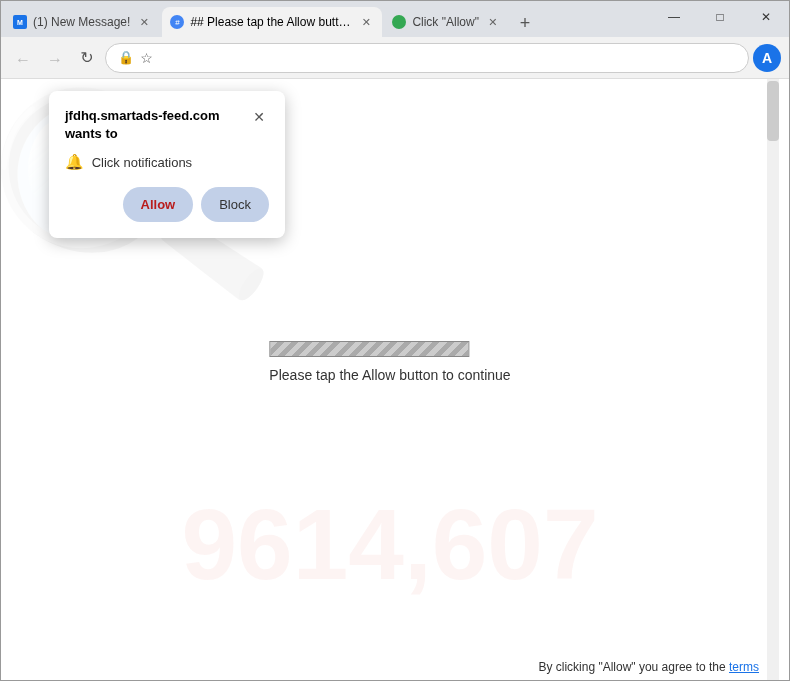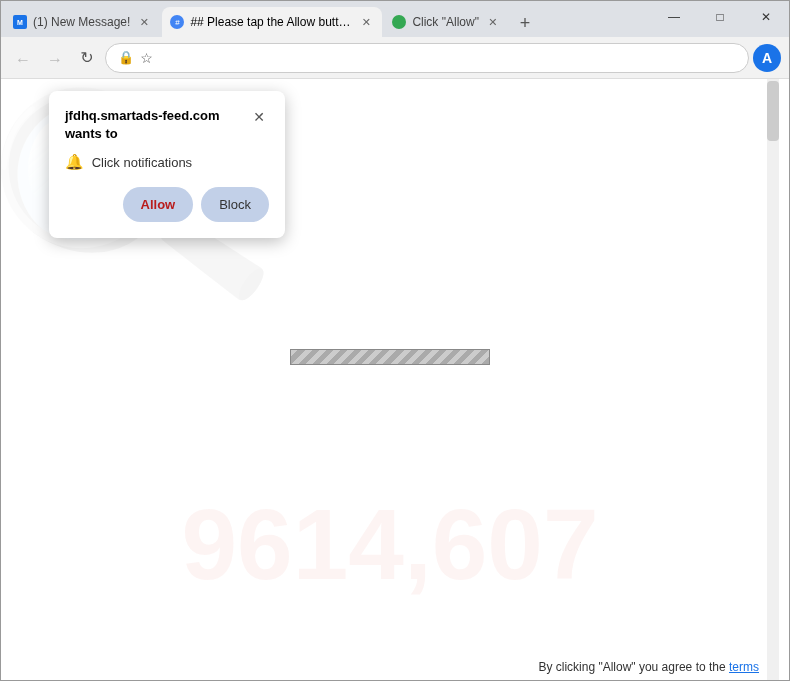--- a/index.html
+++ b/index.html
@@ -85,20 +85,21 @@
       </div>
 
       <div style="display:flex;justify-content:flex-end;gap:8px;">
         <button style="background:#c2d0e8;border:none;border-radius:20px;padding:10px 18px;font-size:13px;color:#b91c1c;cursor:pointer;font-weight:700;">Allow</button>
         <button style="background:#c2d0e8;border:none;border-radius:20px;padding:6px 18px;font-size:13px;color:#333;cursor:pointer;font-weight:500;">Block</button>
       </div>
     </div>
 
     <div style="position:absolute;top:47%;left:50%;transform:translate(-50%,-50%);text-align:center;">
       <div style="width:200px;height:16px;background:repeating-linear-gradient(-45deg,#aaa,#aaa 5px,#ccc 5px,#ccc 10px);border:1px solid #888;margin-bottom:10px;"></div>
+      <div style="font-size:14px;color:#333;">Please tap the Allow button to continue</div>
     </div>
 
     <div style="position:absolute;bottom:8px;right:20px;font-size:12px;color:#333;">
       <span>By clicking "Allow" you agree to the </span><a href="#" style="color:#1a73e8;">terms</a>
     </div>
 
     <div style="position:absolute;right:0;top:0;width:12px;height:100%;background:#f0f0f0;">
       <div style="width:100%;height:60px;background:#ccc;border-radius:4px;margin-top:2px;"></div>
     </div>
   </div>

